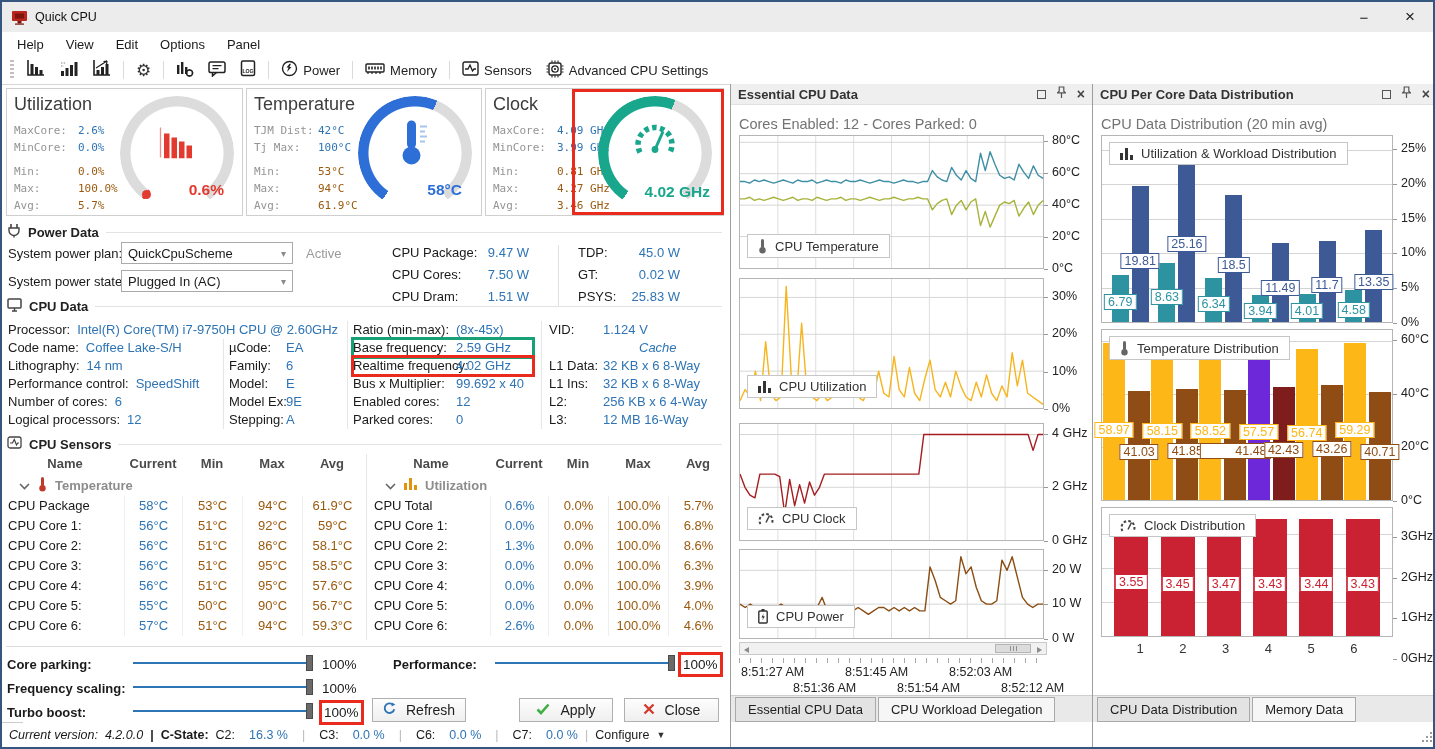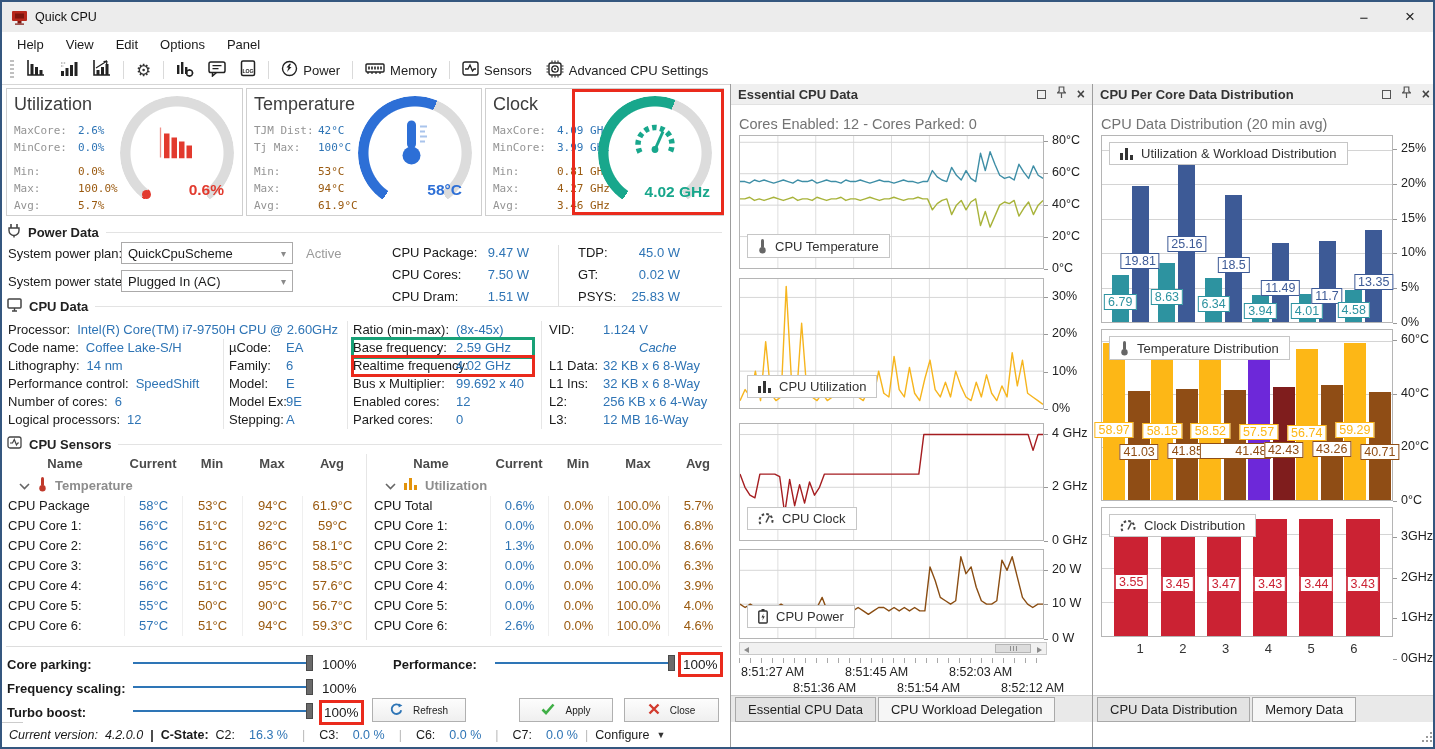--- a/index.html
+++ b/index.html
@@ -74,21 +74,21 @@
 .tc.cur{color:#2e74b5}
 .tc.mm{color:#9a5a10}
 .tablebot{position:absolute;left:4px;right:8px;top:561px;height:1px;background:#ddd}
 
 .slabel{font-weight:bold;white-space:nowrap}
 .strack{position:absolute;height:16px}
 .strack::before{content:"";position:absolute;left:0;right:5px;top:7px;height:2px;background:#2e75b6}
 .sthumb{position:absolute;right:0;top:0;width:7px;height:16px;background:#6a6a6a;border:1px solid #4a4a4a}
 .svalue{position:absolute;font-size:13.5px}
 .vbox-red{outline:3px solid #ea2a1c;outline-offset:2px}
-.btn{position:absolute;height:24px;display:flex;align-items:center;justify-content:center;gap:10px;border:1px solid #b0b0b0;background:linear-gradient(#fdfdfd,#efefef);font-size:10px;color:#222}
+.btn{position:absolute;height:24px;display:flex;align-items:center;justify-content:center;gap:10px;border:1px solid #b0b0b0;background:linear-gradient(#fdfdfd,#efefef);font-size:14px;color:#222}
 
 .statusbar{position:absolute;left:0;right:707px;bottom:0;height:25px;border-top:1px solid #ccc;display:flex;align-items:center;padding-left:7px;gap:7px;font-size:12.5px;background:#fff;white-space:nowrap}
 .sb-it{font-style:italic}
 .sb-sep{color:#bbb}
 .sb-val{color:#2e74b5}
 
 .panel{position:absolute;top:82px;bottom:0;background:#fff;border-left:1px solid #9d9d9d}
 #midp{left:728px;width:362px}
 #rightp{left:1090px;width:345px}
 .phead{height:21px;background:#efefef;display:flex;align-items:center;padding:0 7px;font-weight:bold;font-size:13px;color:#333;border-bottom:1px solid #e2e2e2}
@@ -988,21 +988,21 @@
                   </div>
                   <div class="bar" style="width: 17px; height: 42.5556%; background: rgb(61, 90, 150);">
                     <div class="blabel" style="color: rgb(61, 90, 150); bottom: 26.4105px;">11.49</div>
                   </div>
                 </div>
                 <div class="bgroup">
                   <div class="bar" style="width: 17px; height: 14.8519%; background: rgb(45, 147, 160);">
                     <div class="blabel" style="color: rgb(45, 147, 160); bottom: 3px;">4.01</div>
                   </div>
                   <div class="bar" style="width: 17px; height: 43.3333%; background: rgb(61, 90, 150);">
-                    <div class="blabel" style="color: rgb(61, 90, 150); bottom: 18px; margin-top: 9px;">11.7</div>
+                    <div class="blabel" style="color: rgb(61, 90, 150); bottom: 29px; margin-top: 9px;">11.7</div>
                   </div>
                 </div>
                 <div class="bgroup">
                   <div class="bar" style="width: 17px; height: 16.963%; background: rgb(45, 147, 160);">
                     <div class="blabel" style="color: rgb(45, 147, 160); bottom: 4.51351px;">4.58</div>
                   </div>
                   <div class="bar" style="width: 17px; height: 49.4444%; background: rgb(61, 90, 150);">
                     <div class="blabel" style="color: rgb(61, 90, 150); bottom: 32.3047px;">13.35</div>
                   </div>
                 </div>

